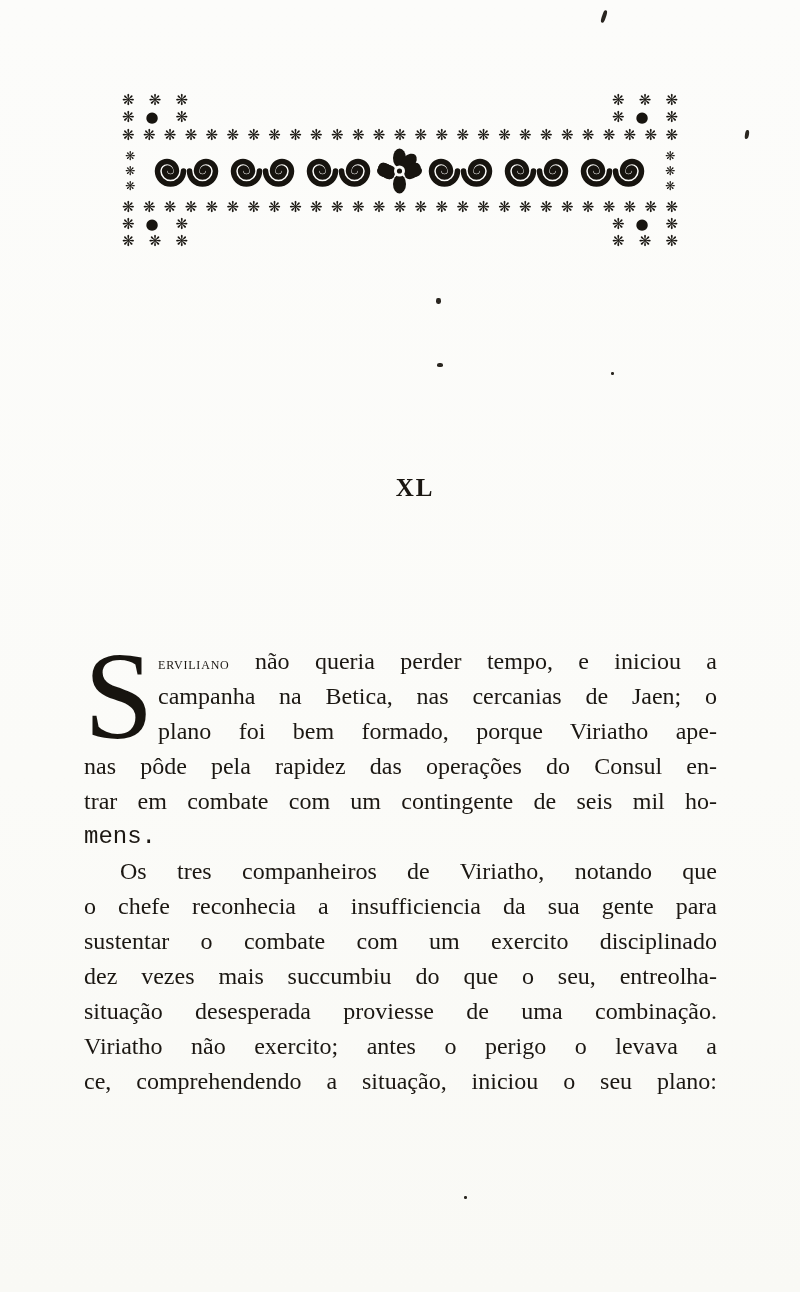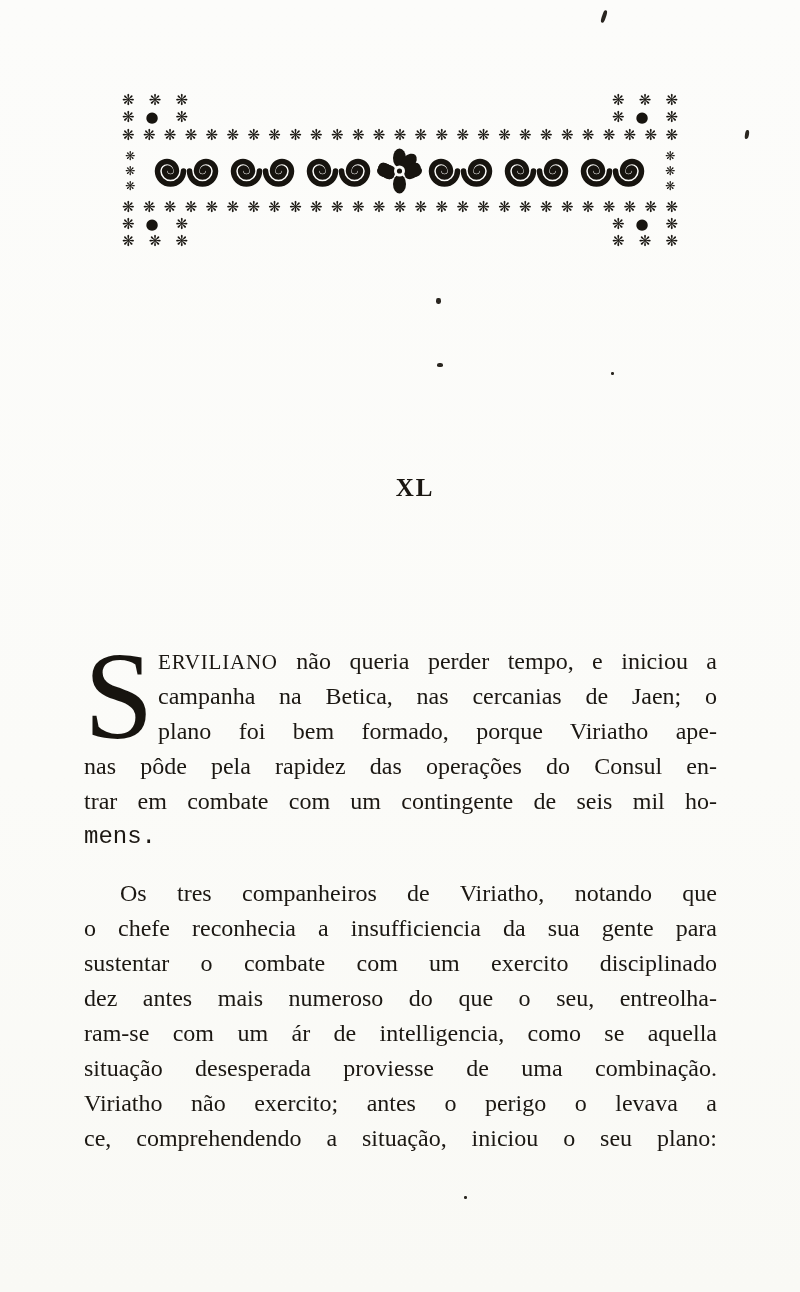--- a/index.html
+++ b/index.html
@@ -64,23 +64,23 @@
     font-size:125px;line-height:0.78;
     margin:4px 10px 0 0;
     text-align:left;
     color:#17140f;
   }
   .jline{
     text-align:justify;text-align-last:justify;
     height:35px;overflow:hidden;white-space:nowrap;
   }
   .plainline{height:35px;overflow:hidden;font-family:Liberation Mono, monospace;}
-  .indent{padding-left:36px;margin-top:22px;}
+  .indent{padding-left:36px;}
   .smallcaps{
-    font-size:21px;letter-spacing:0.8px;
+    font-size:12px;letter-spacing:0.8px;
   }
 
   
   .speck{position:absolute;background:#2a2620;border-radius:40%;}
   .speck.s1{top:10px;left:602px;width:4px;height:13px;transform:rotate(18deg);}
   .speck.s2{top:130px;left:745px;width:4px;height:9px;transform:rotate(8deg);border-radius:50% 50% 60% 40%;}
   .speck.s3{top:298px;left:436px;width:5px;height:6px;}
   .speck.s4{top:363px;left:437px;width:6px;height:4px;}
   .speck.s5{top:372px;left:611px;width:3px;height:3px;}
   .speck.s6{top:1196px;left:464px;width:3px;height:3px;}
@@ -178,22 +178,21 @@
         <div class="jline">trar em combate com um contingente de seis mil ho-</div>
       </div>
 
     <div class="plainline">mens.</div>
 
     <div class="jline indent">Os tres companheiros de Viriatho, notando que</div>
 
     <div>
         <div class="jline">o chefe reconhecia a insufficiencia da sua gente para</div>
         <div class="jline">sustentar o combate com um exercito disciplinado</div>
-        <div class="jline">dez antes mais numeroso do que o seu, entreolha-</div>
-        <div class="jline">ram-se com um ár de intelligencia, como se aquella</div>
+        <div class="jline">dez vezes mais succumbiu do que o seu, entreolha-</div>
         <div class="jline">situação desesperada proviesse de uma combinação.</div>
         <div class="jline">Viriatho não exercito; antes o perigo o levava a</div>
         <div class="jline">ce, comprehendendo a situação, iniciou o seu plano:</div>
       </div>
   </div>
 
   <div class="speck s1"></div>
   <div class="speck s2"></div>
   <div class="speck s3"></div>
   <div class="speck s4"></div>

